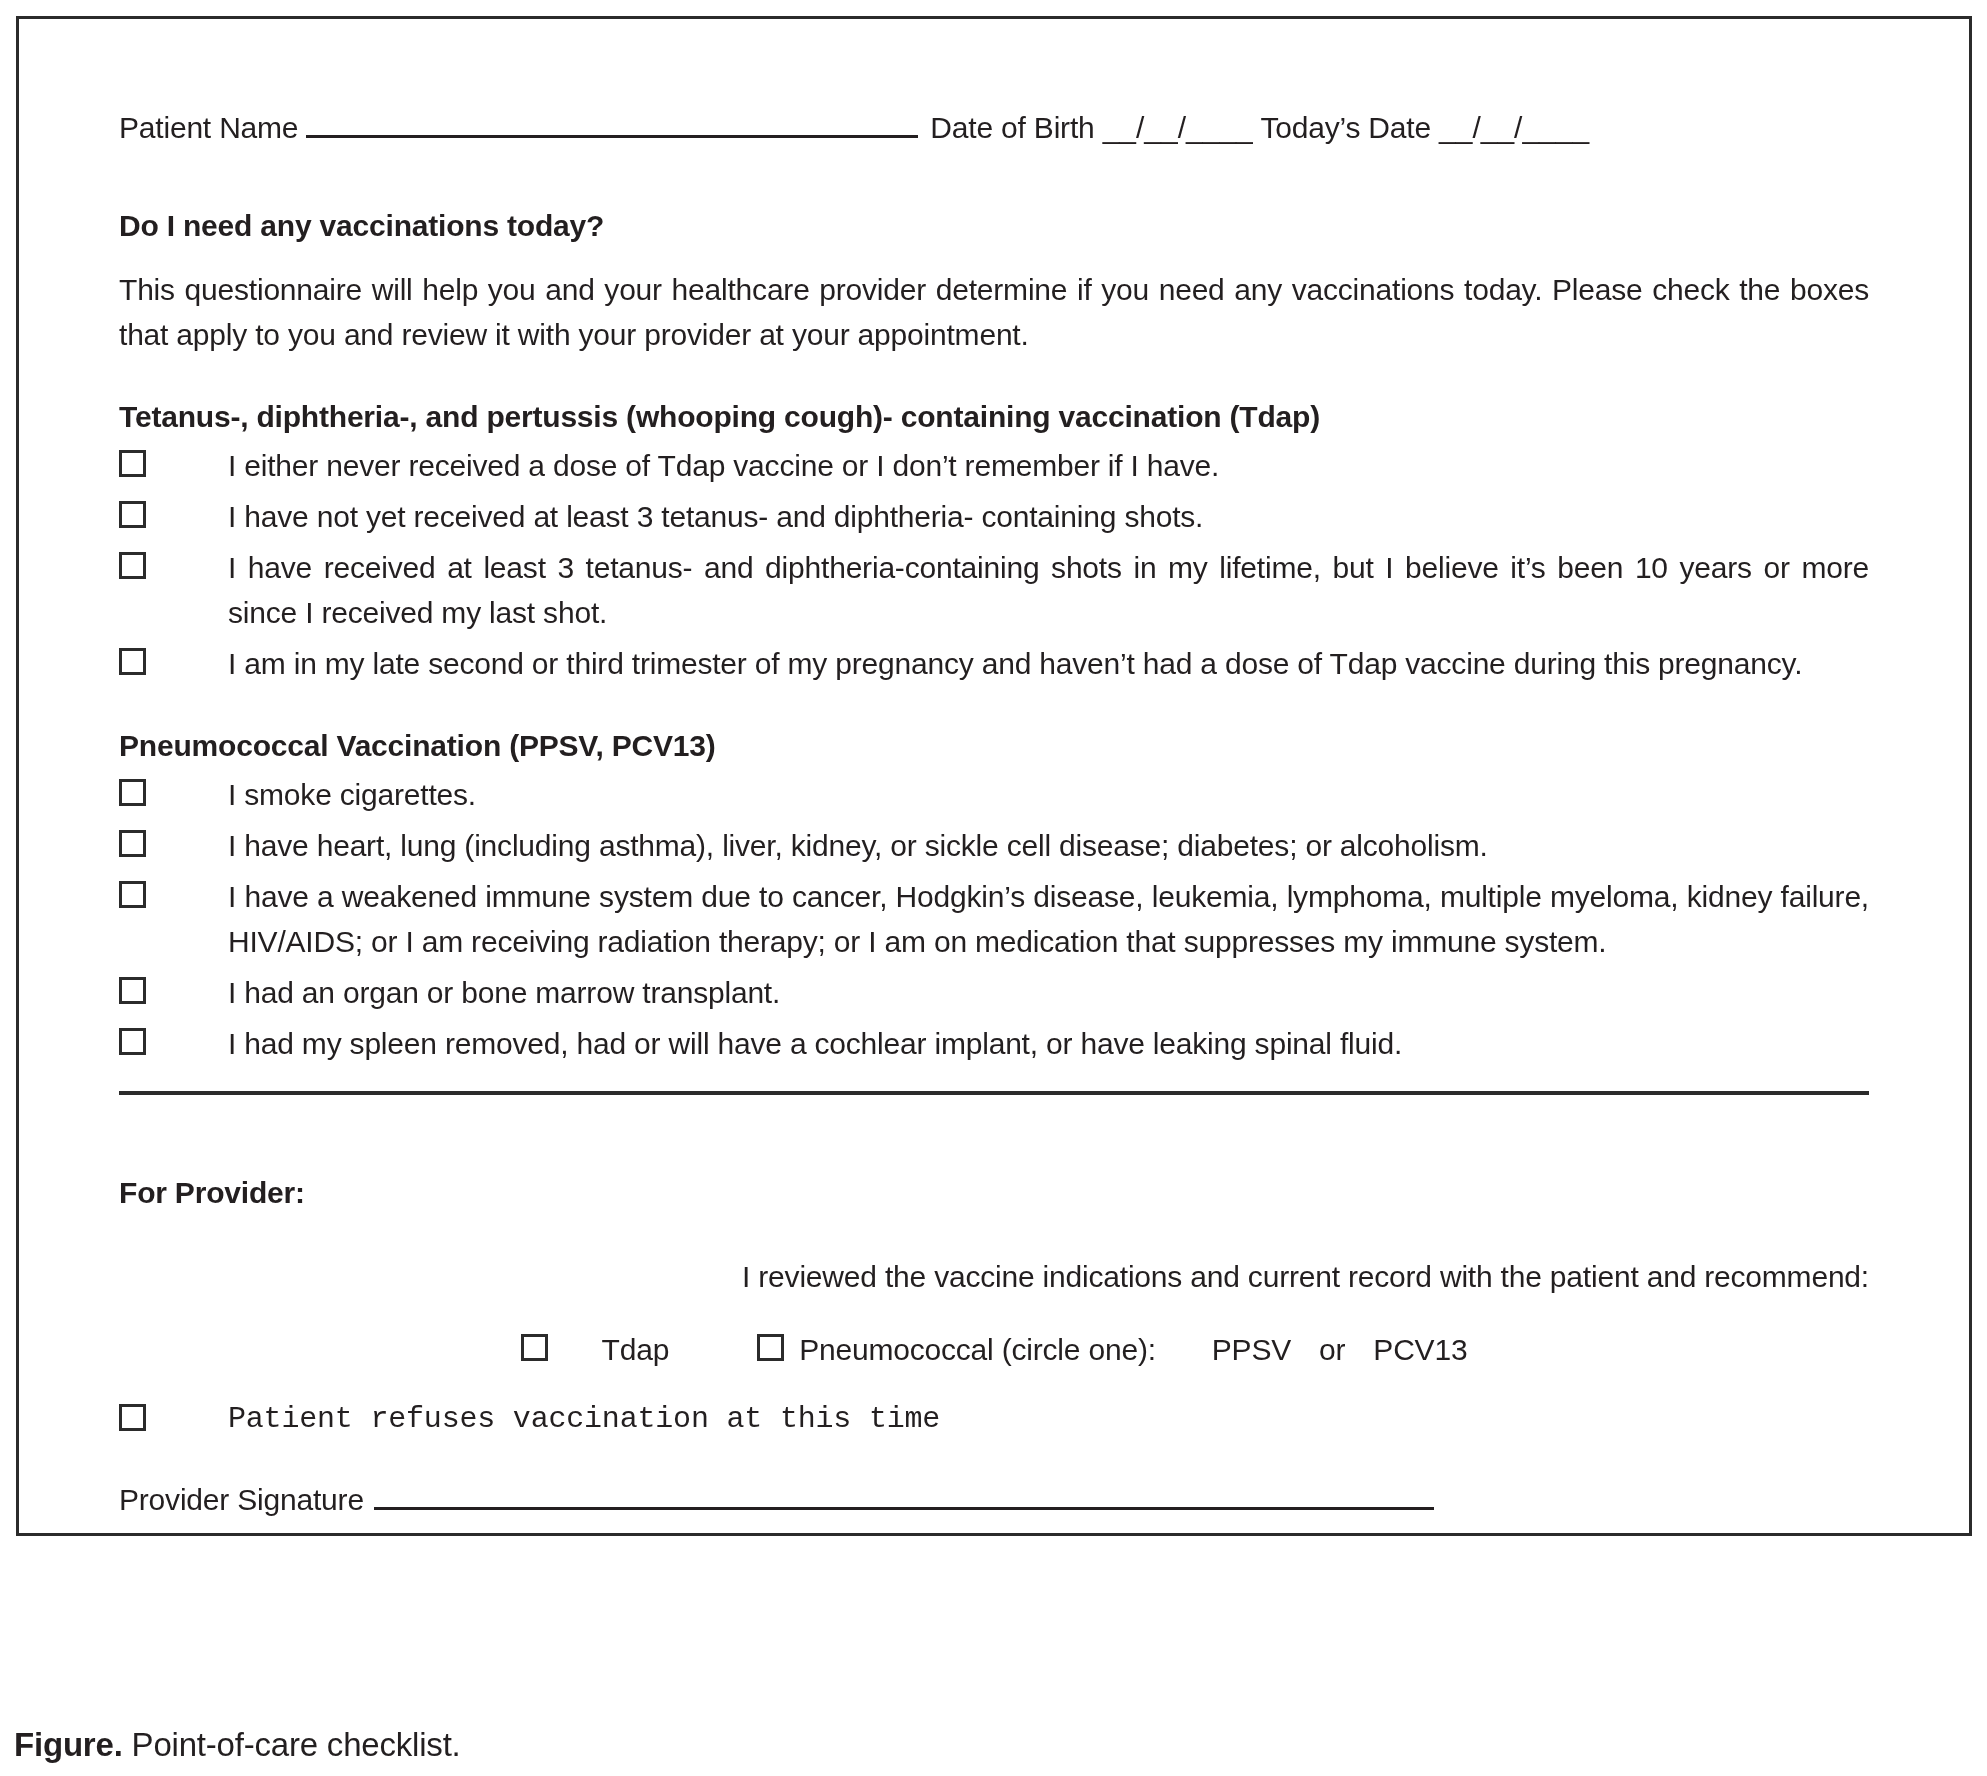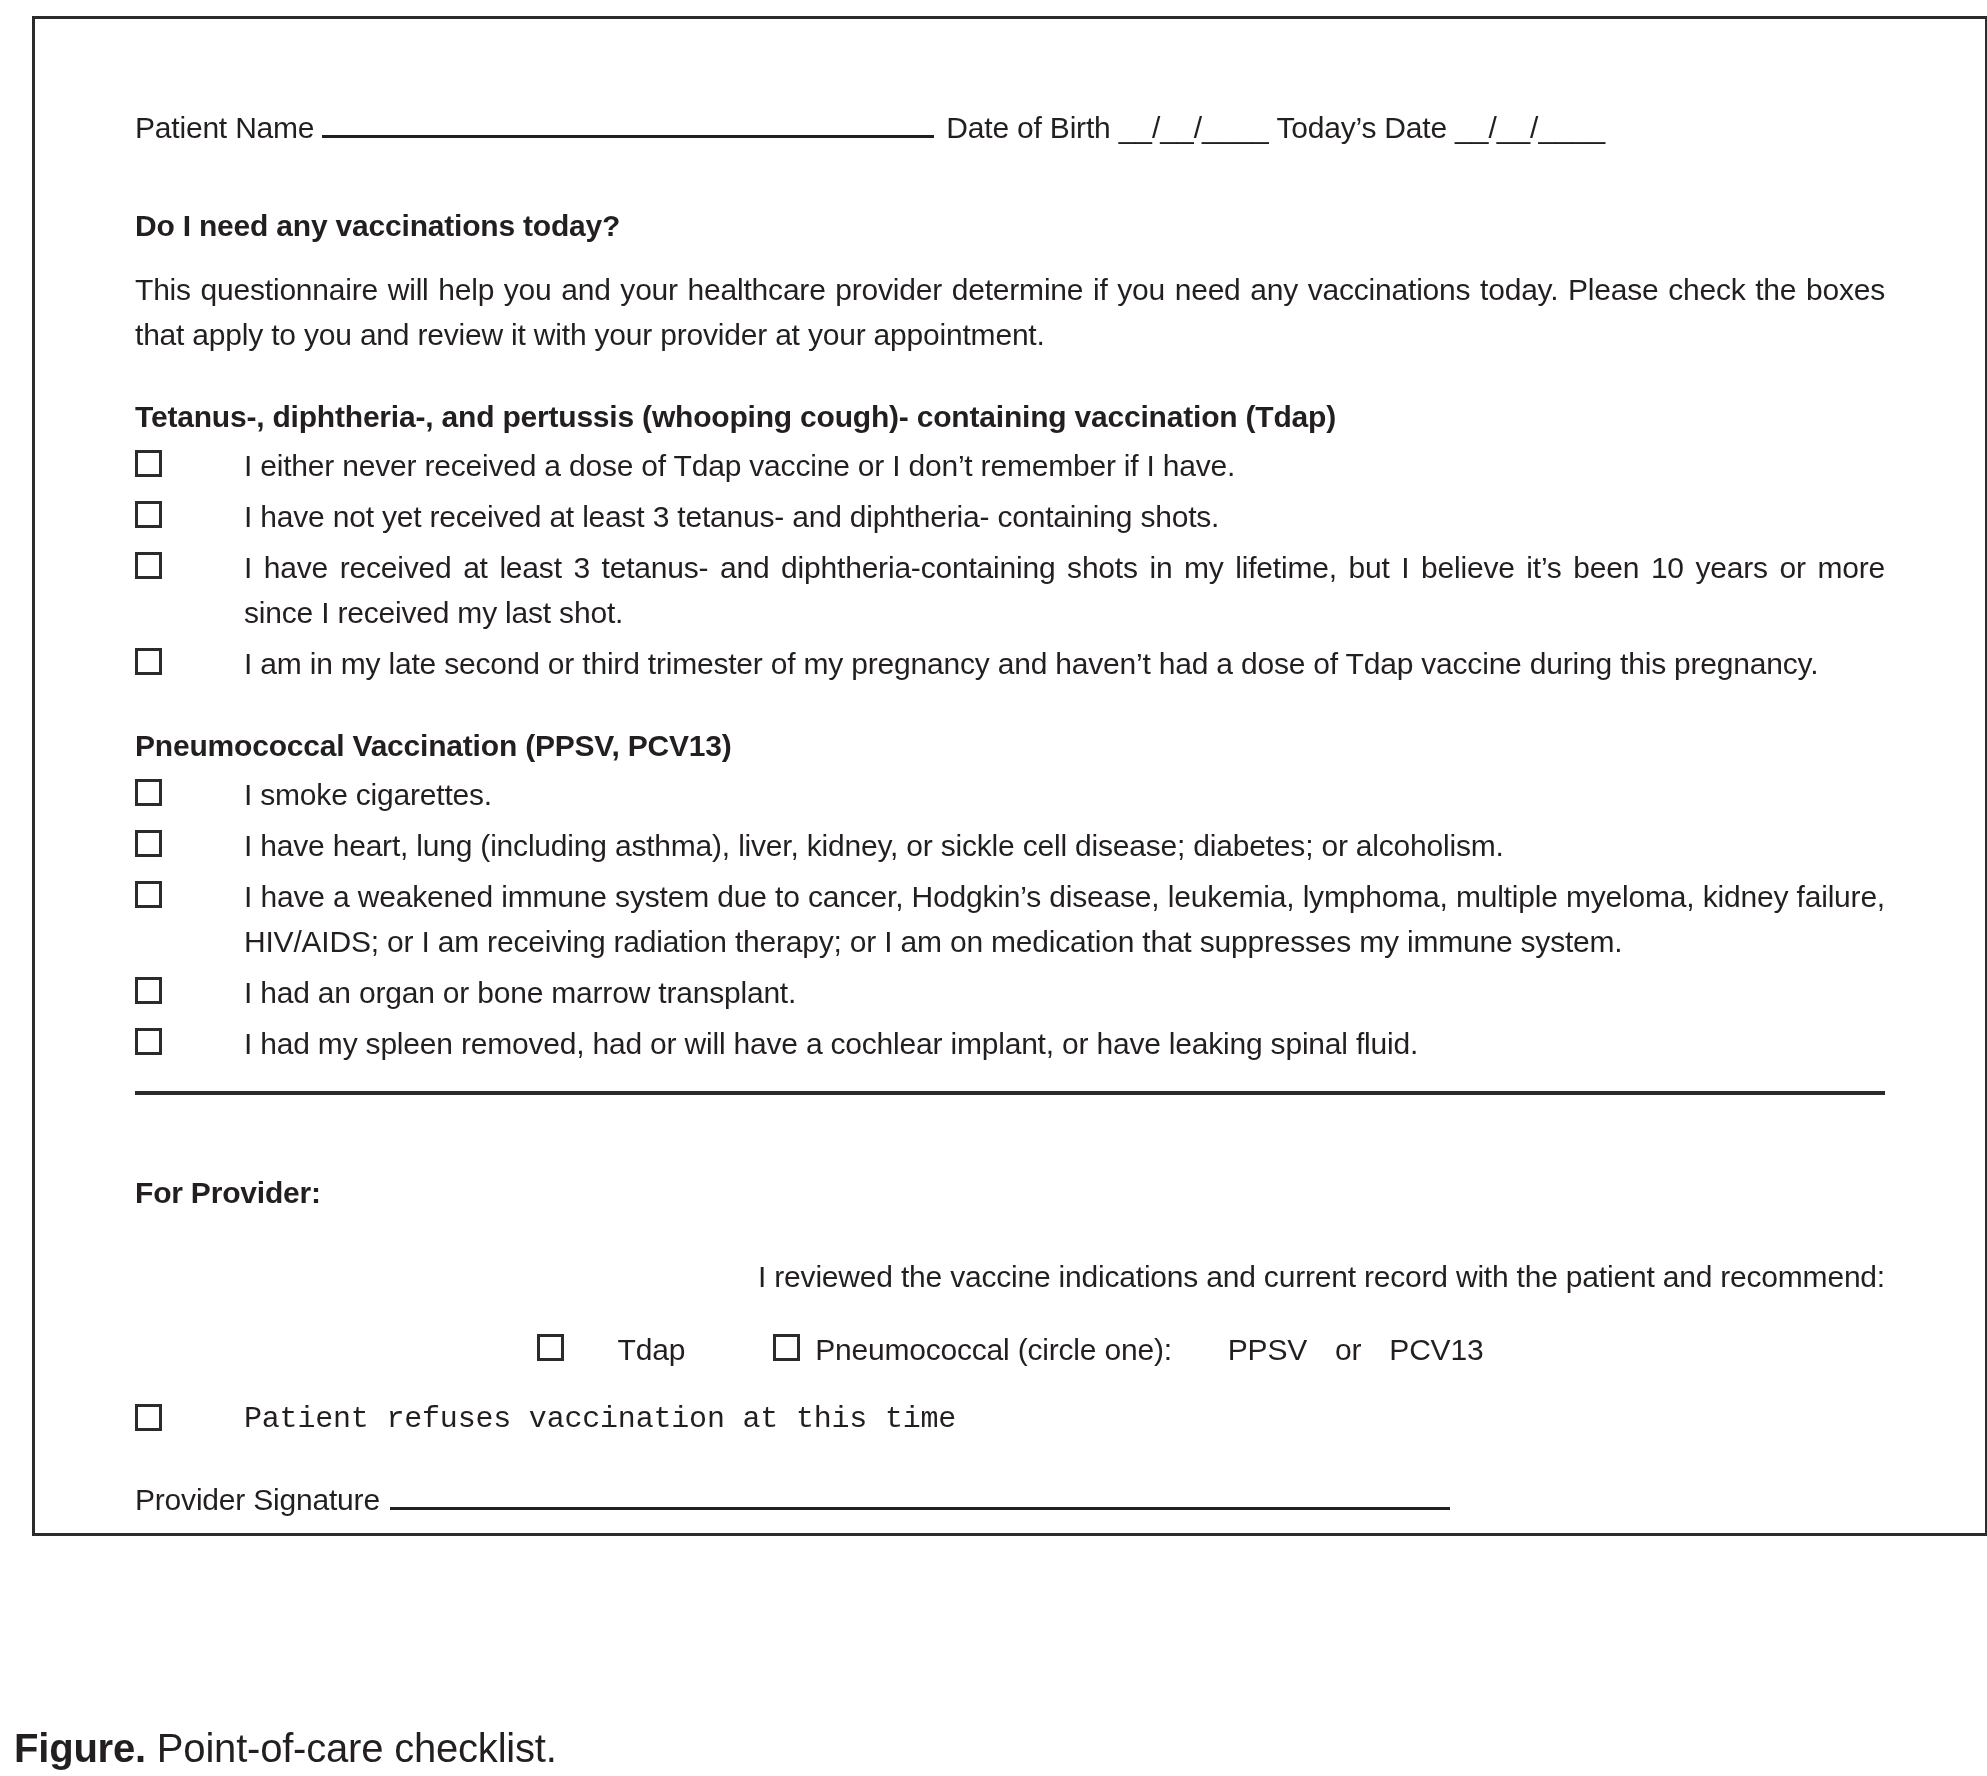--- a/index.html
+++ b/index.html
@@ -8,21 +8,20 @@
     width:1987px; height:1776px;
     position:relative;
     font-family:"Liberation Sans", sans-serif;
     color:#231f20;
   }
   .form-box {
     position:absolute; left:16px; top:16px;
     width:1956px; height:1520px;
     border:3px solid #2b2b2b;
     background:#ffffff;
-    margin-left:16px;
   }
   .content {
     padding:0 100px;
     font-size:30px;
     letter-spacing:-0.2px;
     line-height:45px;
   }
   .header-row { margin-top:86px; white-space:nowrap; }
   .name-line {
     display:inline-block; width:612px;
@@ -52,21 +51,21 @@
   .circle-opt2 { margin-left:28px; }
   .refuse-row { margin-top:25px;font-family:Liberation Mono, monospace; }
   .signature-row { margin-top:35px; white-space:nowrap; }
   .signature-line {
     display:inline-block; width:1060px;
     border-bottom:3px solid #231f20;
     margin-left:10px;
   }
   .caption {
     position:absolute; left:14px; top:1726px;
-    font-size:40px; letter-spacing:-0.2px;
+    font-size:33px; letter-spacing:-0.2px;
   }
   .caption .cap-bold { font-weight:bold; }
 </style>
 </head>
 <body>
 
 <div class="form-box">
   <div class="content">
 
     <div class="header-row">

